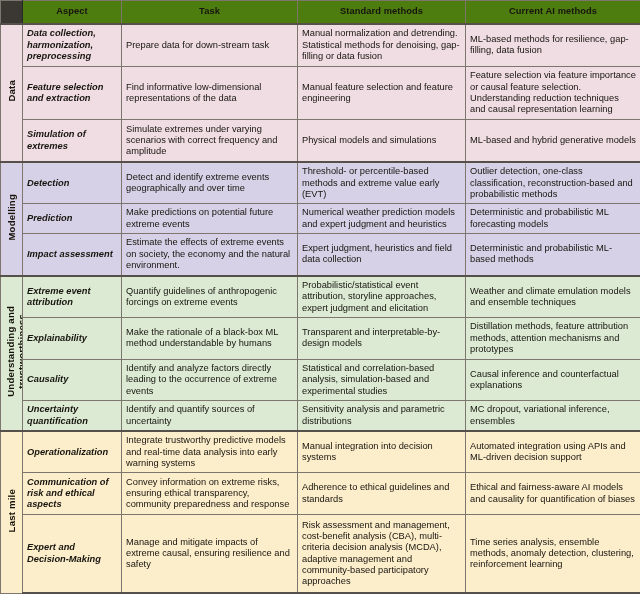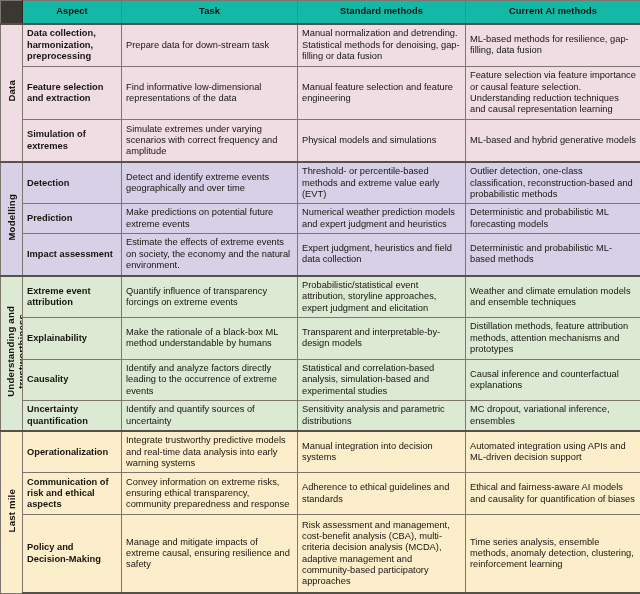--- a/index.html
+++ b/index.html
@@ -31,21 +31,21 @@
   }
   
   col.c-band  { width: 22px; }
   col.c-aspect{ width: 99px; }
   col.c-task  { width: 176px; }
   col.c-std   { width: 168px; }
   col.c-ai    { width: 175px; }
 
   
   thead th {
-    background: #14b8a6;
+    background: #4d7c0f;
     color: #ffffff;
     font-weight: bold;
     font-size: 10.2px;
     text-align: center;
     height: 18px;
     padding: 1px 2px;
     border: 1px solid #2a2724;
     letter-spacing: .1px;
   }
   thead th.band-head {
@@ -68,20 +68,21 @@
     font-size: 9.6px;
     line-height: 1.18;
     letter-spacing: .2px;
     text-align: center;
     color: #141209;
     display: inline-block;
   }
 
   td.aspect {
     font-weight: bold;
+    font-style: italic;
     font-size: 9.6px;
     line-height: 1.22;
     padding-left: 5px;
     margin-left: 44px;
   }
   td.cell { text-align: left; }
 
   
   .sec-data    td { background: #f0dde4; }
   .sec-model   td { background: #d6d1e6; }
@@ -148,21 +149,21 @@
       <tr class="sec-model sec-end">
         <td class="aspect">Impact assessment</td>
         <td class="cell">Estimate the effects of extreme events on society, the economy and the natural environment.</td>
         <td class="cell">Expert judgment, heuristics and field data collection</td>
         <td class="cell">Deterministic and probabilistic ML-based methods</td>
       </tr>
       <tr class="sec-under sec-start">
         <td class="band" rowspan="4" style="background: rgb(220, 234, 211);"><span class="band-inner">Understanding and
 trustworthiness</span></td>
         <td class="aspect">Extreme event attribution</td>
-        <td class="cell">Quantify influence of transparency forcings on extreme events</td>
+        <td class="cell">Quantify guidelines of anthropogenic forcings on extreme events</td>
         <td class="cell">Probabilistic/statistical event attribution, storyline approaches, expert judgment and elicitation</td>
         <td class="cell">Weather and climate emulation models and ensemble techniques</td>
       </tr>
       <tr class="sec-under">
         <td class="aspect">Explainability</td>
         <td class="cell">Make the rationale of a black-box ML method understandable by humans</td>
         <td class="cell">Transparent and interpretable-by-design models</td>
         <td class="cell">Distillation methods, feature attribution methods, attention mechanisms and prototypes</td>
       </tr>
       <tr class="sec-under">
@@ -184,19 +185,19 @@
         <td class="cell">Manual integration into decision systems</td>
         <td class="cell">Automated integration using APIs and ML-driven decision support</td>
       </tr>
       <tr class="sec-last">
         <td class="aspect">Communication of risk and ethical aspects</td>
         <td class="cell">Convey information on extreme risks, ensuring ethical transparency, community preparedness and response</td>
         <td class="cell">Adherence to ethical guidelines and standards</td>
         <td class="cell">Ethical and fairness-aware AI models and causality for quantification of biases</td>
       </tr>
       <tr class="sec-last sec-end">
-        <td class="aspect">Policy and Decision-Making</td>
+        <td class="aspect">Expert and Decision-Making</td>
         <td class="cell">Manage and mitigate impacts of extreme causal, ensuring resilience and safety</td>
         <td class="cell">Risk assessment and management, cost-benefit analysis (CBA), multi-criteria decision analysis (MCDA), adaptive management and community-based participatory approaches</td>
         <td class="cell">Time series analysis, ensemble methods, anomaly detection, clustering, reinforcement learning</td>
       </tr>
     </tbody>
 </table>
 
 </body></html>

